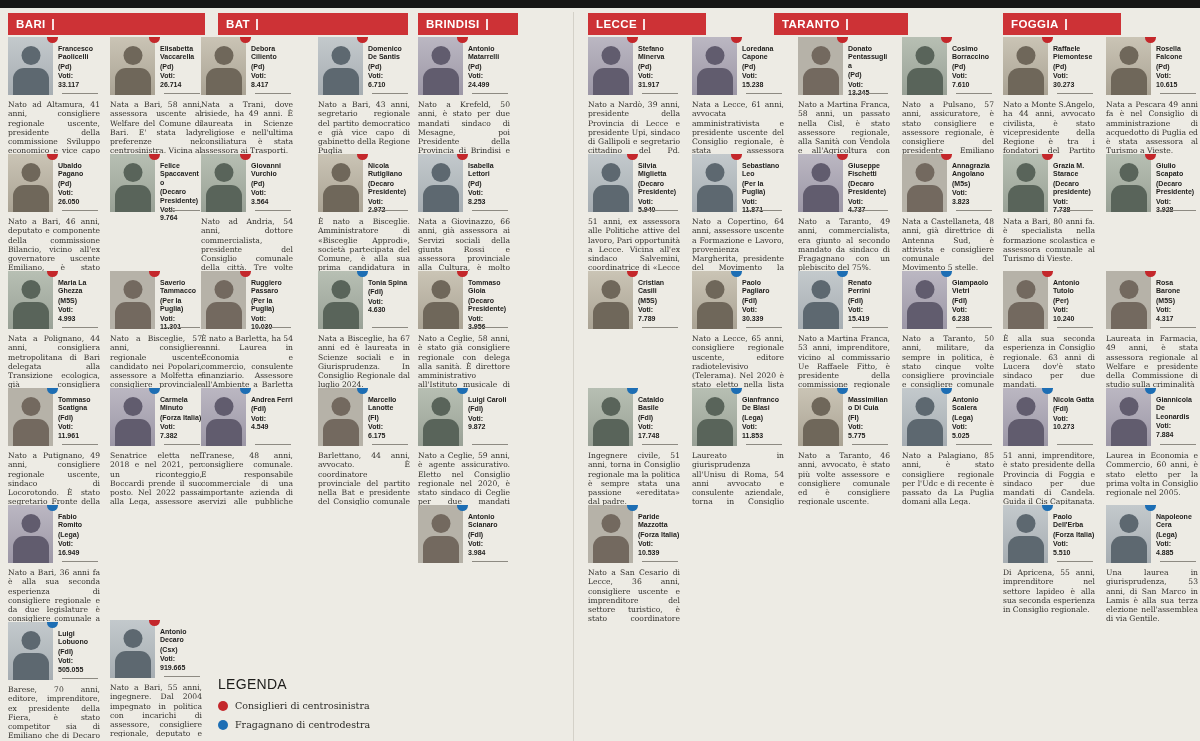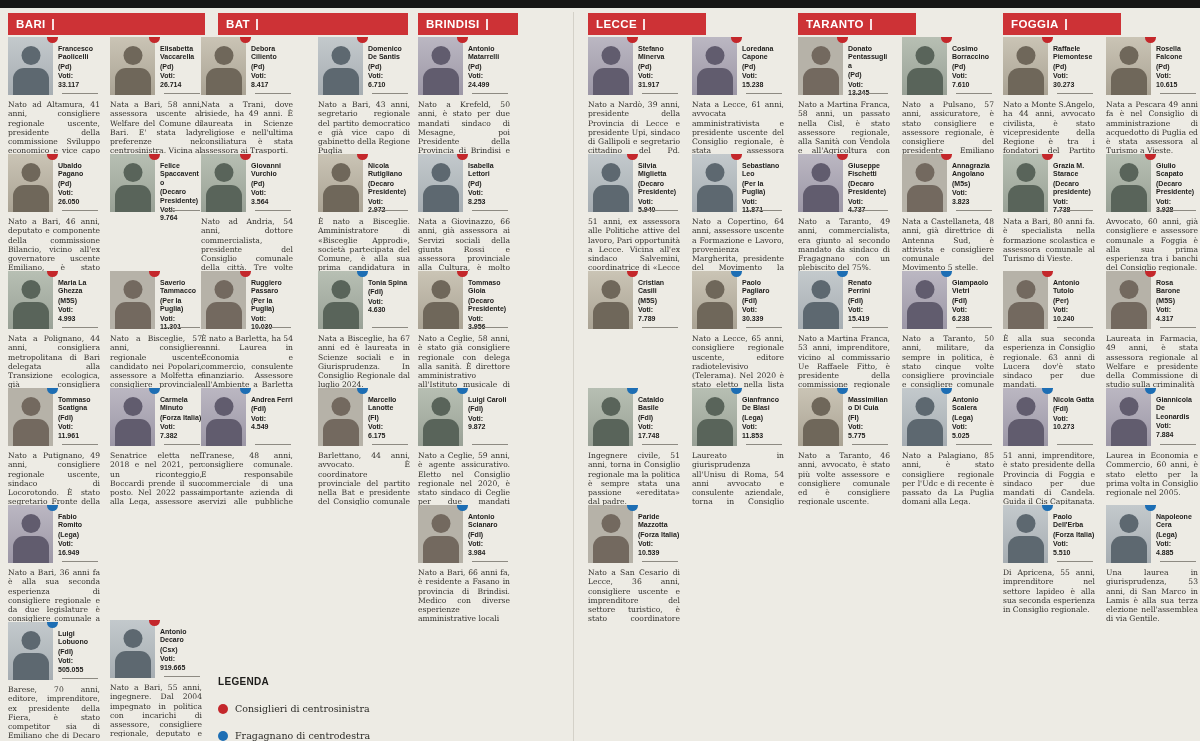--- a/index.html
+++ b/index.html
@@ -32,22 +32,22 @@
   .nb{margin-left:5px;width:42px;font-size:7px;line-height:1.2;font-weight:bold;color:#1d1c1a;padding-top:8px;box-sizing:border-box;overflow:visible;}
   .nm{overflow-wrap:break-word;}
   .pt{margin-top:1px;}
   .vl{margin-top:1px;}
   .rule{position:absolute;right:2px;bottom:1px;width:36px;border-top:1px solid #8d8a82;}
   .bio{
     margin-top:5px;font-family:"DejaVu Serif", serif;font-size:7.6px;line-height:9.3px;
     color:#34322d;text-align:justify;max-height:56px;overflow:hidden;
   }
   .legend{position:absolute;left:218px;top:676px;width:150px;}
-  .legend-title{font-weight:bold;font-size:10px;color:#1d1c1a;letter-spacing:.3px;}
-  .legend-item{display:flex;align-items:center;margin-top:16px;}
+  .legend-title{font-weight:normal;font-size:14px;color:#1d1c1a;letter-spacing:.3px;}
+  .legend-item{display:flex;align-items:center;margin-top:8px;}
   .legend-dot{width:10px;height:10px;border-radius:50%;flex:0 0 10px;margin-right:7px;}
   .legend-label{font-family:"DejaVu Serif", serif;font-size:9.5px;color:#2c2b27;white-space:nowrap;}
 </style>
 </head>
 <body style="background: rgb(237, 235, 228);">
 
 <div class="topbar" style="background: rgb(23, 22, 21);"></div>
 <div class="half-divider" style="left:573px"></div>
 
 <div id="content">
@@ -398,21 +398,20 @@
           <div class="photo v3"></div>
           <span class="dot" style="background:#1d6eb4"></span>
           <div class="nb">
             <div class="nm">Antonio Scianaro</div>
             <div class="pt">(FdI)</div>
             <div class="vl">Voti:</div>
             <div class="vv">3.984</div>
           </div>
           <span class="rule"></span>
         </div>
-        <div class="bio">Nato a Bari, 66 anni fa, è residente a Fasano in provincia di Brindisi. Medico con diverse esperienze amministrative locali</div>
       </div>
     </div>
     <div class="sec-header" style="left:588px;width:118px">
       <span class="sec-title">LECCE</span>
       <span class="sec-tick"></span>
     </div>
     <div class="pcol" style="left:588px;width:92px">
       <div class="cell">
         <div class="cell-top">
           <div class="photo v4"></div>
@@ -534,21 +533,21 @@
             <div class="nm">Gianfranco De Blasi</div>
             <div class="pt">(Lega)</div>
             <div class="vl">Voti:</div>
             <div class="vv">11.853</div>
           </div>
           <span class="rule"></span>
         </div>
         <div class="bio">Laureato in giurisprudenza all'Unisu di Roma, 54 anni avvocato e consulente aziendale, torna in Consiglio regionale.</div>
       </div>
     </div>
-    <div class="sec-header" style="left:798px;width:118px">
+    <div class="sec-header" style="left:774px;width:134px">
       <span class="sec-title">TARANTO</span>
       <span class="sec-tick"></span>
     </div>
     <div class="pcol" style="left:798px;width:92px">
       <div class="cell">
         <div class="cell-top">
           <div class="photo v3"></div>
           <span class="dot" style="background:#c4272b"></span>
           <div class="nb">
             <div class="nm">Donato Pentassuglia</div>
@@ -757,21 +756,20 @@
           <div class="photo v2"></div>
           <span class="dot" style="background:#c4272b"></span>
           <div class="nb">
             <div class="nm">Giulio Scapato</div>
             <div class="pt">(Decaro Presidente)</div>
             <div class="vl">Voti:</div>
             <div class="vv">3.928</div>
           </div>
           <span class="rule"></span>
         </div>
-        <div class="bio">Avvocato, 60 anni, già consigliere e assessore comunale a Foggia è alla sua prima esperienza tra i banchi del Consiglio regionale.</div>
       </div>
       <div class="cell">
         <div class="cell-top">
           <div class="photo v3"></div>
           <span class="dot" style="background:#c4272b"></span>
           <div class="nb">
             <div class="nm">Rosa Barone</div>
             <div class="pt">(M5S)</div>
             <div class="vl">Voti:</div>
             <div class="vv">4.317</div>

